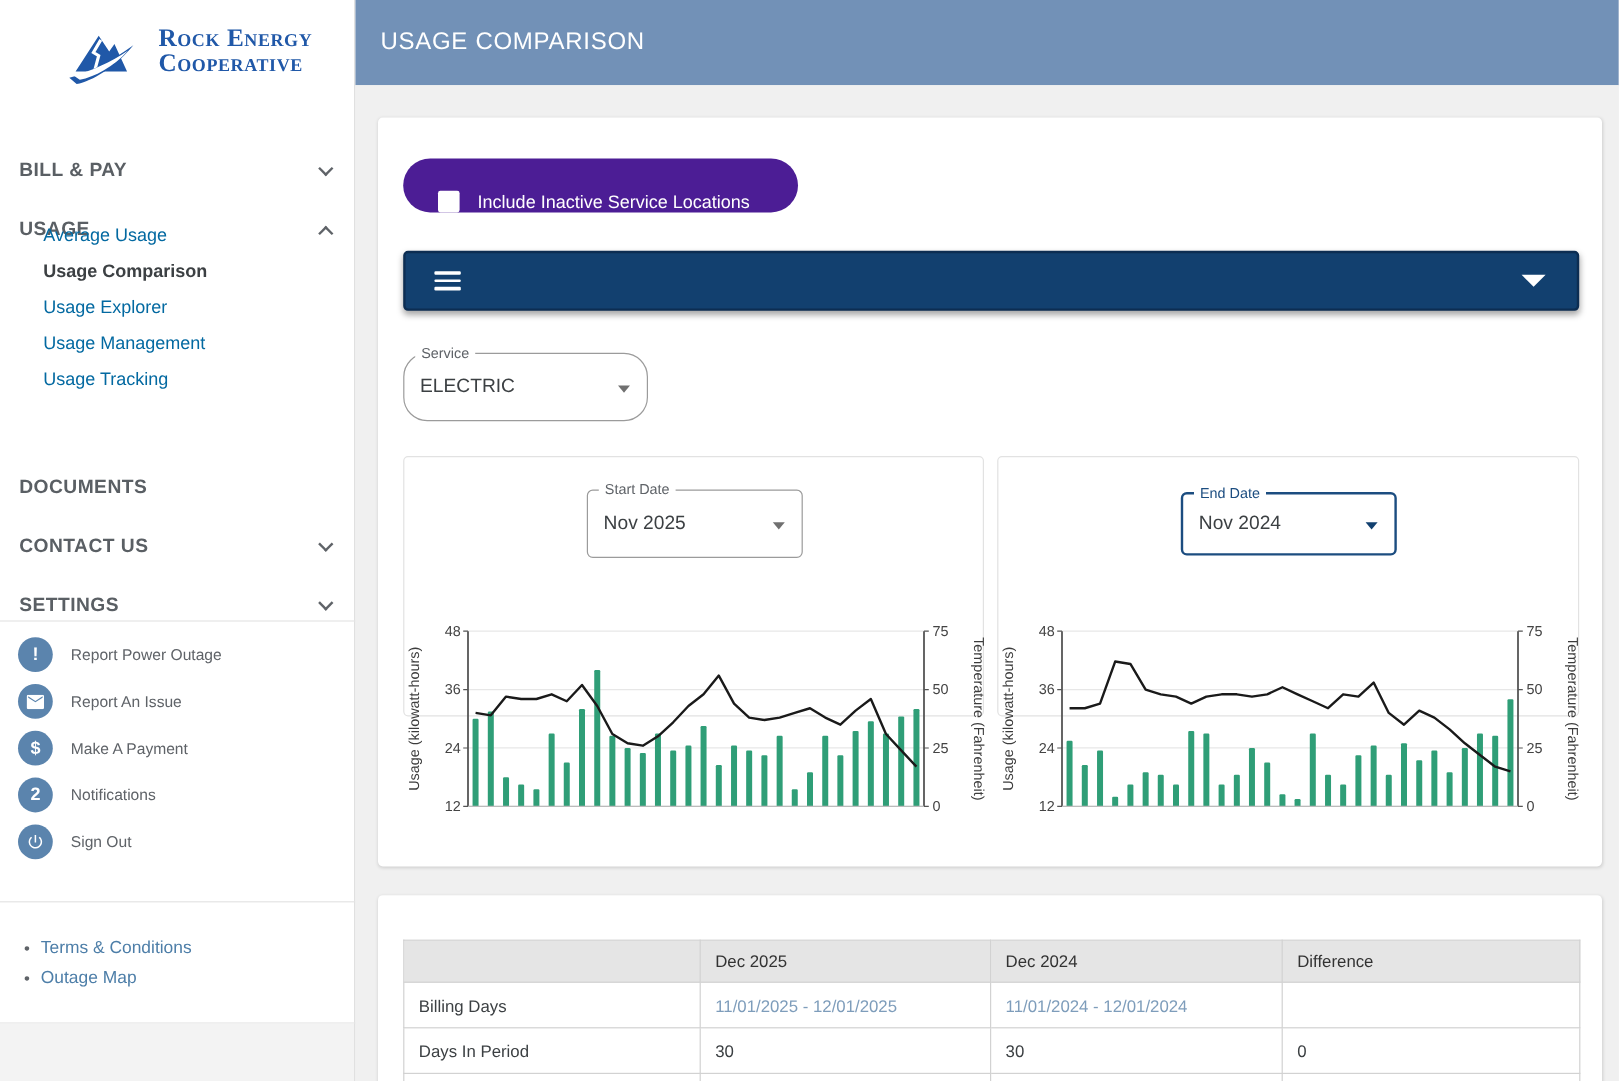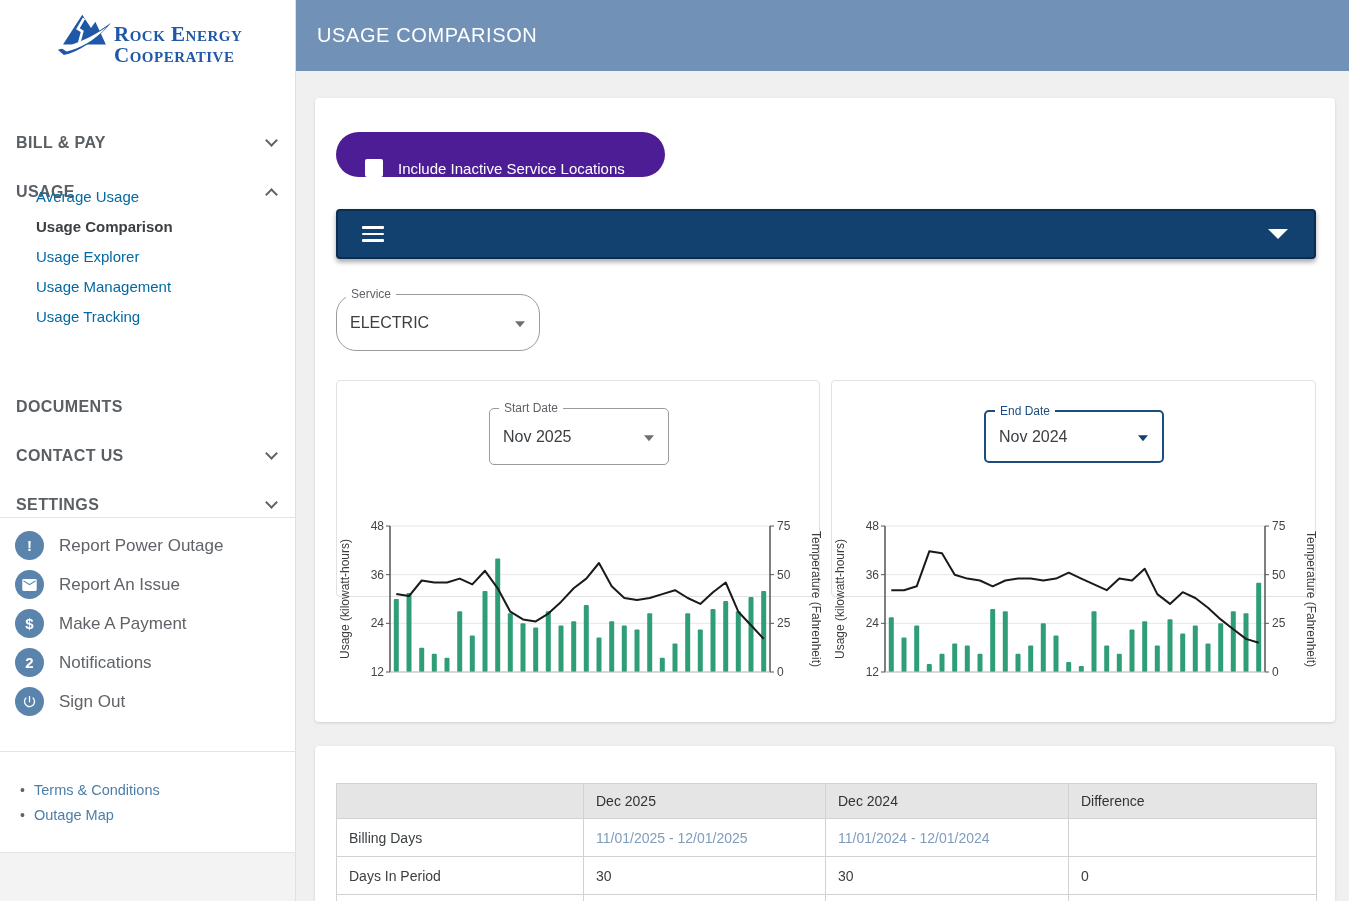--- a/index.html
+++ b/index.html
@@ -2,32 +2,32 @@
 <html><head>
 <meta charset="utf-8">
 <title>Usage Comparison</title>
 <style>
   * { margin:0; padding:0; box-sizing:border-box; }
   body { font-family:"Liberation Sans", sans-serif; background:#fff; }
   .page { position:relative; width:1349px; height:901px; overflow:hidden; background:#f0f0f0; }
 
   
   .sidebar { position:absolute; left:0; top:0; width:296px; height:901px; background:#fff; border-right:1px solid #e0e0e0; z-index:5; }
-  .logo { position:absolute; left:56px; top:6px; display:flex; align-items:flex-end; gap:2px; cursor:pointer; }
+  .logo { position:absolute; left:56px; top:21px; display:flex; align-items:flex-start; gap:20px; cursor:pointer; }
   .logo-text { font-family:"Liberation Serif", serif; font-variant:small-caps; font-weight:bold; color:#2058a8; font-size:21px; line-height:21px; letter-spacing:0.5px; }
   .nav-head { position:absolute; left:16px; width:264px; font-size:16px; font-weight:600; color:#5a5f64; letter-spacing:0.4px; cursor:pointer;margin-top:28px; }
   .chev { position:absolute; right:4px; width:9px; height:9px; border-right:2px solid #5f6368; border-bottom:2px solid #5f6368; }
   .chev.down { transform:rotate(45deg); top:2px; }
   .chev.up { transform:rotate(-135deg); top:7px; }
   .nav-sub { position:absolute; left:36px; width:240px; font-size:15px; color:#0369a1; cursor:pointer; }
   .nav-sub.active { color:#3c4043; font-weight:bold; }
   .divider { position:absolute; left:0; width:296px; border-top:1px solid #e4e4e4; }
   .action { position:absolute; left:15px; display:flex; align-items:center; gap:15px; cursor:pointer; }
   .action .circle { width:29px; height:29px; border-radius:50%; background:#5b84ad; color:#fff; display:flex; align-items:center; justify-content:center; font-weight:bold; font-size:15px; flex:0 0 29px; }
-  .action .alabel { font-size:17px; color:#5f6368; }
+  .action .alabel { font-size:13px; color:#5f6368; }
   .bullet { position:absolute; left:20px; color:#5f6368; font-size:14px; }
   .flink { position:absolute; left:34px; color:#4d7ea8; font-size:14.5px; cursor:pointer; }
   .side-foot { position:absolute; left:0; top:853px; width:295px; height:48px; background:#f3f3f3; }
 
   
   .header { position:absolute; left:296px; top:0; width:1053px; height:71px; background:#7291b7; }
   .header .title { position:absolute; left:21px; top:0; line-height:71px; color:#fff; font-size:20px; font-weight:500; letter-spacing:0.6px; }
 
   
   .main { position:absolute; left:296px; top:71px; width:1053px; height:830px; background:#f0f0f0; overflow:hidden; }

